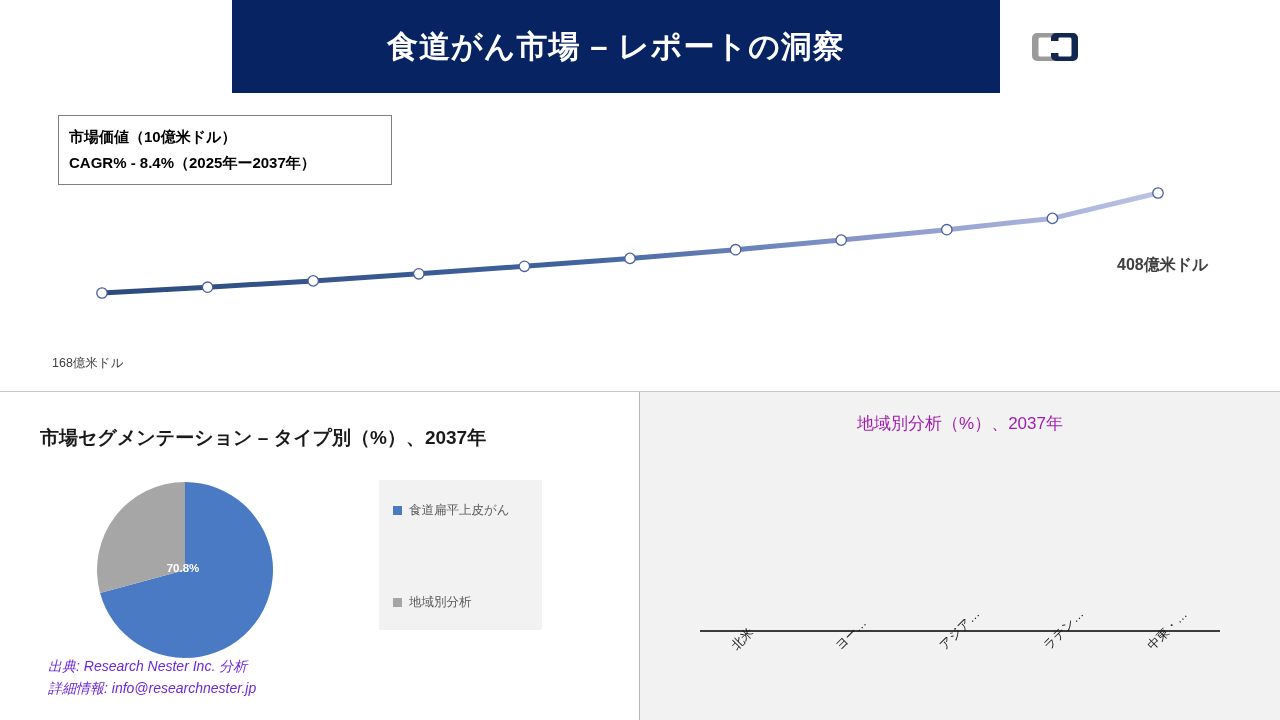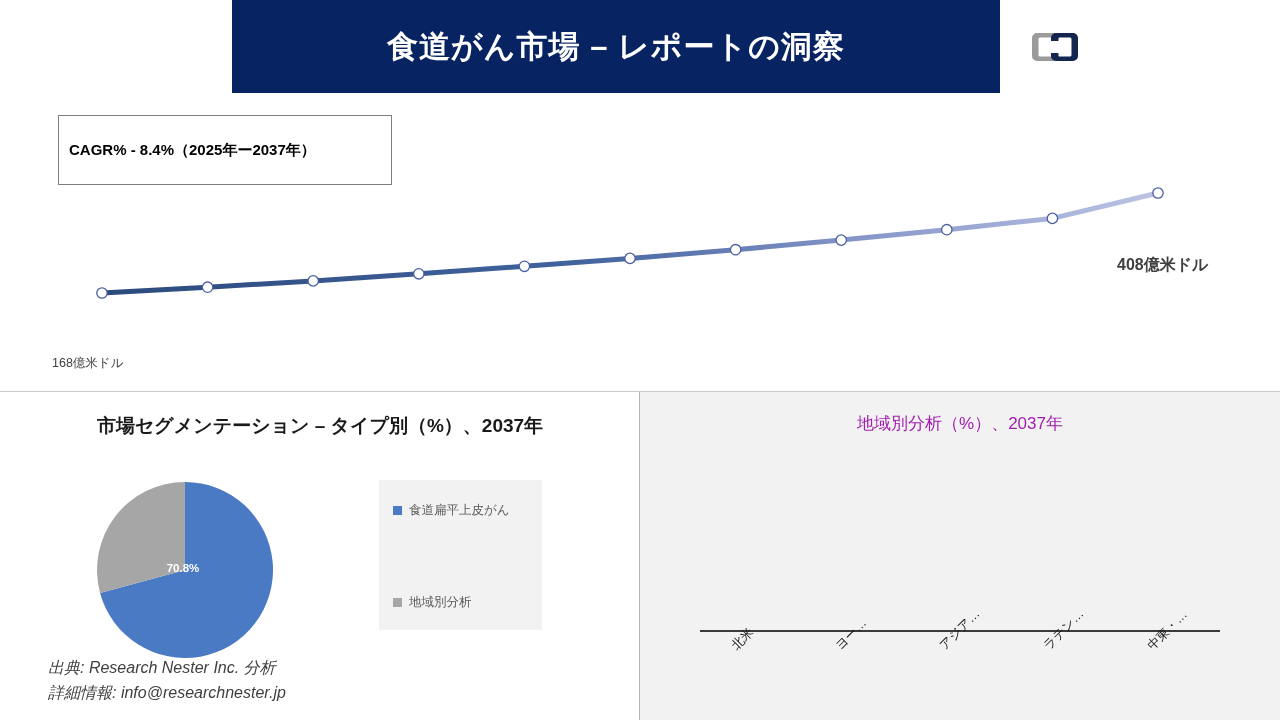--- a/index.html
+++ b/index.html
@@ -65,42 +65,42 @@
     position: absolute; font-size: 11.5px; color: #595959; transform: translateX(-50%);
     white-space: nowrap;
   }
   .hr-mid { position: absolute; left: 0; top: 391px; width: 1280px; height: 1px; background: #c9c9c9; }
 
   
   .pie-panel {
     position: absolute; left: 0; top: 392px; width: 640px; height: 328px; background: #ffffff;
   }
   .pie-title {
-    position: absolute; left: 40px; top: 18px; width: 560px;
-    text-align: center; font-size: 19px; font-weight: 700; color: #1a1a1a;
+    position: absolute; left: 40px; top: 30px; width: 560px;
+    font-size: 19px; font-weight: 700; color: #1a1a1a;
     line-height: 1.65;
   }
   .pie-chart { position: absolute; left: 95px; top: 88px; }
   .pie-pct {
     position: absolute; left: 183px; top: 568px; font-size: 11.5px; font-weight: 700;
     color: #ffffff; transform: translate(-50%,-50%); white-space: nowrap;
   }
   .pie-legend {
     position: absolute; left: 379px; top: 88px; width: 163px; height: 150px;
     background: #f2f2f2;
   }
   .legend-item {
     position: absolute; left: 14px; display: flex; align-items: center; gap: 7px;
     font-size: 12.5px; color: #595959; white-space: nowrap; text-align: center;
   }
   .legend-item.i0 { top: 22px; }
   .legend-item.i1 { top: 114px; }
   .legend-swatch { width: 9px; height: 9px; flex: 0 0 auto; }
   .source {
-    position: absolute; left: 48px; top: 264px; font-size: 16px; color: #404040;
+    position: absolute; left: 48px; top: 264px; font-size: 14px; color: #6d28d9;
     font-style: italic; line-height: 1.55; white-space: nowrap;
   }
   .v-div { position: absolute; left: 639px; top: 392px; width: 1px; height: 328px; background: #b7b7b7; }
 
   
   .bar-panel {
     position: absolute; left: 640px; top: 392px; width: 640px; height: 328px; background: #f2f2f2;
   }
   .bar-title {
     position: absolute; left: 0; top: 20px; width: 640px; text-align: center;
@@ -135,20 +135,21 @@
   <div class="logo-wrap">
     <span class="logo-mark">
       <svg viewBox="0 0 46 34" width="46" height="34">
         <path d="M5 3 H22 a5 5 0 0 1 5 5 v3 h-7 V9 a1.5 1.5 0 0 0-1.5-1.5 H8 A1.5 1.5 0 0 0 6.5 9 v16 A1.5 1.5 0 0 0 8 26.5 h10.5 A1.5 1.5 0 0 0 20 25 v-2 h7 v3 a5 5 0 0 1-5 5 H5 a5 5 0 0 1-5-5 V8 a5 5 0 0 1 5-5 z" fill="#9b9b9b"></path>
         <path d="M41 3 H24 a5 5 0 0 0-5 5 v3 h7 V9 a1.5 1.5 0 0 1 1.5-1.5 H38 A1.5 1.5 0 0 1 39.5 9 v16 A1.5 1.5 0 0 1 38 26.5 H27.5 A1.5 1.5 0 0 1 26 25 v-2 h-7 v3 a5 5 0 0 0 5 5 h17 a5 5 0 0 0 5-5 V8 a5 5 0 0 0-5-5 z" fill="#12264f"></path>
       </svg>
     </span>
   </div>
 
   <div class="value-box">
+    <div>市場価値（10億米ドル）</div>
     <div>CAGR% - 8.4%（2025年ー2037年）</div>
   </div>
 
   <div class="line-panel">
     <svg class="line-svg" width="1280" height="297">
       <defs>
         <linearGradient id="lineGrad" x1="0" y1="0" x2="1" y2="0">
           <stop offset="0%" stop-color="#2c4a7c"></stop>
           <stop offset="45%" stop-color="#41639e"></stop>
           <stop offset="75%" stop-color="#8e9ccd"></stop>

